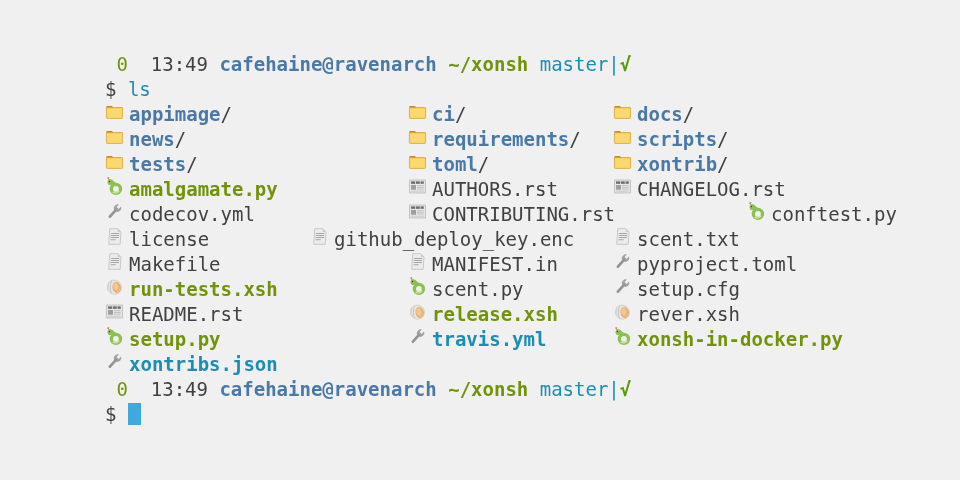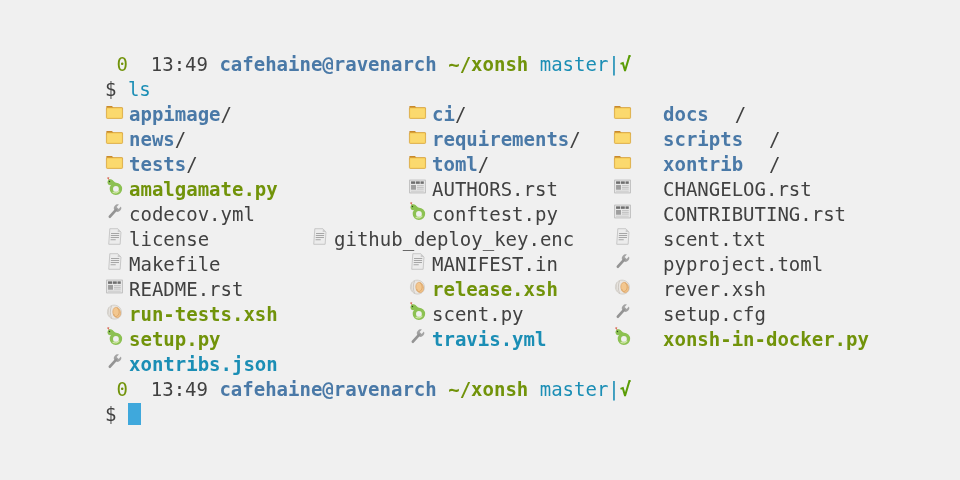--- a/index.html
+++ b/index.html
@@ -8,21 +8,21 @@
     background:var(--bg,#f0f0f0);
     font-family:"DejaVu Sans Mono","Liberation Mono",monospace;
     font-size:19px;line-height:25px;color:var(--fg,#414141);
   }
   .term{padding:52px 4px 0 105px;width:847px;height:428px;}
   .line{height:25px;white-space:pre;}
   .row{height:25px;display:flex;}
   .cell{display:flex;align-items:flex-start;white-space:pre;}
   .cell.c1{width:303px;}
   .cell.c2{width:205px;}
-  .cell.c3{flex:1;gap:26px;}
+  .cell.c3{flex:1;}
   .icon{width:19px;height:19px;margin-right:5px;flex:none;display:inline-block;}
   .icon svg{width:19px;height:19px;display:block;}
   .c-default{color:var(--fg,#414141);}
   .c-olive{color:var(--olive,#71930a);}
   .c-blue{color:var(--blue,#4a79a7);}
   .c-teal{color:var(--teal,#1b8eb5);}
   .c-green{color:var(--green,#5a9c05);}
   .b{font-weight:bold;}
   .cursor{
     display:inline-block;width:13px;height:22px;
@@ -120,39 +120,39 @@
             </svg></span><span class="c-default">CHANGELOG.rst</span></span>
       </div>
       <div class="row">
         <span class="cell c1"><span class="icon"><svg viewBox="0 0 20 20">
               <g transform="rotate(42 10 10)">
                 <circle cx="10" cy="5.2" r="3.8" fill="#a3a3a3"></circle>
                 <rect x="8.5" y="0.3" width="3" height="4.8" fill="#f0f0f0"></rect>
                 <rect x="8.6" y="6.3" width="2.9" height="12.4" rx="1.4" fill="#949494"></rect>
               </g>
             </svg></span><span class="c-default">codecov.yml</span></span>
-        <span class="cell c2"><span class="icon"><svg viewBox="0 0 20 20">
-              <path d="M4.6 3.4 L3.5 1.3 M3.5 1.3 l-1.2 -0.3 M3.5 1.3 l0.5 -1" stroke="#d6452f" stroke-width="0.9" fill="none"></path>
-              <circle cx="11.5" cy="12.5" r="4.8" fill="none" stroke="#8cc152" stroke-width="3.5"></circle>
-              <path d="M11.5 7.7 C8.2 7.7 8.8 4.5 6 4.6" fill="none" stroke="#8cc152" stroke-width="3.3" stroke-linecap="round"></path>
-              <path d="M8 15.8 a4.8 4.8 0 0 0 7 -1.4" fill="none" stroke="#cfe6a5" stroke-width="1.3"></path>
-              <ellipse cx="5.6" cy="5.5" rx="2.9" ry="3.2" fill="#8cc152"></ellipse>
-              <circle cx="4.7" cy="4.8" r="0.75" fill="#2e4a1e"></circle>
-            </svg></span><span class="c-default">conftest.py</span></span>
         <span class="cell c3"><span class="icon"><svg viewBox="0 0 20 20">
               <rect x="1.8" y="3.2" width="16.4" height="13.6" fill="#e9e9e9" stroke="#a9a9a9" stroke-width="0.7"></rect>
               <rect x="3.2" y="4.6" width="4.2" height="2.6" fill="#6e6e6e"></rect>
               <rect x="8.2" y="4.6" width="4.2" height="2.6" fill="#6e6e6e"></rect>
               <rect x="13.2" y="4.6" width="3.4" height="2.6" fill="#6e6e6e"></rect>
               <rect x="3.2" y="8.4" width="5.2" height="5" fill="#9e9e9e"></rect>
               <rect x="9.4" y="8.6" width="7.2" height="1" fill="#bdbdbd"></rect>
               <rect x="9.4" y="10.4" width="7.2" height="1" fill="#bdbdbd"></rect>
               <rect x="9.4" y="12.2" width="7.2" height="1" fill="#bdbdbd"></rect>
               <rect x="3.2" y="14.4" width="13.4" height="1" fill="#c6c6c6"></rect>
             </svg></span><span class="c-default">CONTRIBUTING.rst</span></span>
+        <span class="cell c2"><span class="icon"><svg viewBox="0 0 20 20">
+              <path d="M4.6 3.4 L3.5 1.3 M3.5 1.3 l-1.2 -0.3 M3.5 1.3 l0.5 -1" stroke="#d6452f" stroke-width="0.9" fill="none"></path>
+              <circle cx="11.5" cy="12.5" r="4.8" fill="none" stroke="#8cc152" stroke-width="3.5"></circle>
+              <path d="M11.5 7.7 C8.2 7.7 8.8 4.5 6 4.6" fill="none" stroke="#8cc152" stroke-width="3.3" stroke-linecap="round"></path>
+              <path d="M8 15.8 a4.8 4.8 0 0 0 7 -1.4" fill="none" stroke="#cfe6a5" stroke-width="1.3"></path>
+              <ellipse cx="5.6" cy="5.5" rx="2.9" ry="3.2" fill="#8cc152"></ellipse>
+              <circle cx="4.7" cy="4.8" r="0.75" fill="#2e4a1e"></circle>
+            </svg></span><span class="c-default">conftest.py</span></span>
       </div>
       <div class="row">
         <span class="cell c2"><span class="icon"><svg viewBox="0 0 20 20">
               <g transform="translate(1.2 0) skewX(-4)">
                 <path d="M4 1.8 h8.5 l3.5 3.5 v12.9 h-12 z" fill="#ececec" stroke="#b5b5b5" stroke-width="0.7"></path>
                 <path d="M12.5 1.8 l3.5 3.5 h-3.5 z" fill="#cbcbcb"></path>
                 <rect x="5.6" y="6.2" width="8.7" height="1.1" fill="#a6a6a6"></rect>
                 <rect x="5.6" y="8.4" width="8.7" height="1.1" fill="#a6a6a6"></rect>
                 <rect x="5.6" y="10.6" width="8.7" height="1.1" fill="#a6a6a6"></rect>
                 <rect x="5.6" y="12.8" width="5.4" height="1.1" fill="#a6a6a6"></rect>
@@ -200,20 +200,44 @@
                 <rect x="5.6" y="12.8" width="5.4" height="1.1" fill="#a6a6a6"></rect>
               </g>
             </svg></span><span class="c-default">MANIFEST.in</span></span>
         <span class="cell c3"><span class="icon"><svg viewBox="0 0 20 20">
               <g transform="rotate(42 10 10)">
                 <circle cx="10" cy="5.2" r="3.8" fill="#a3a3a3"></circle>
                 <rect x="8.5" y="0.3" width="3" height="4.8" fill="#f0f0f0"></rect>
                 <rect x="8.6" y="6.3" width="2.9" height="12.4" rx="1.4" fill="#949494"></rect>
               </g>
             </svg></span><span class="c-default">pyproject.toml</span></span>
+      </div>
+      <div class="row">
+        <span class="cell c1"><span class="icon"><svg viewBox="0 0 20 20">
+              <path d="M9.5 3.3 C4.5 3.3 2.2 7.8 2.6 11.4 C3 15.4 6.5 18 10 18 C14.1 18 17.3 15.1 17.3 10.9 C17.3 6.3 13.8 3.3 9.5 3.3 z" fill="#e9e6e2" stroke="#c6c1ba" stroke-width="0.7"></path>
+              <path d="M6.9 4 C5.2 8 5.2 13.2 6.9 17.3" stroke="#c2bdb6" fill="none" stroke-width="0.8"></path>
+              <path d="M4.1 5.8 C3.4 8.8 3.6 12.6 4.9 15.5" stroke="#cfcac3" fill="none" stroke-width="0.8"></path>
+              <ellipse cx="12.3" cy="11" rx="4" ry="5.5" fill="#f3c78f" stroke="#dca468" stroke-width="0.7" transform="rotate(-12 12.3 11)"></ellipse>
+              <path d="M12.9 6.6 C15.5 8.2 15.6 12.5 13.2 14.6 C11.2 16.2 9 14.7 9.5 12.7" fill="none" stroke="#d8a264" stroke-width="0.9"></path>
+            </svg></span><span class="c-olive b">run-tests.xsh</span></span>
+        <span class="cell c2"><span class="icon"><svg viewBox="0 0 20 20">
+              <path d="M4.6 3.4 L3.5 1.3 M3.5 1.3 l-1.2 -0.3 M3.5 1.3 l0.5 -1" stroke="#d6452f" stroke-width="0.9" fill="none"></path>
+              <circle cx="11.5" cy="12.5" r="4.8" fill="none" stroke="#8cc152" stroke-width="3.5"></circle>
+              <path d="M11.5 7.7 C8.2 7.7 8.8 4.5 6 4.6" fill="none" stroke="#8cc152" stroke-width="3.3" stroke-linecap="round"></path>
+              <path d="M8 15.8 a4.8 4.8 0 0 0 7 -1.4" fill="none" stroke="#cfe6a5" stroke-width="1.3"></path>
+              <ellipse cx="5.6" cy="5.5" rx="2.9" ry="3.2" fill="#8cc152"></ellipse>
+              <circle cx="4.7" cy="4.8" r="0.75" fill="#2e4a1e"></circle>
+            </svg></span><span class="c-default">scent.py</span></span>
+        <span class="cell c3"><span class="icon"><svg viewBox="0 0 20 20">
+              <g transform="rotate(42 10 10)">
+                <circle cx="10" cy="5.2" r="3.8" fill="#a3a3a3"></circle>
+                <rect x="8.5" y="0.3" width="3" height="4.8" fill="#f0f0f0"></rect>
+                <rect x="8.6" y="6.3" width="2.9" height="12.4" rx="1.4" fill="#949494"></rect>
+              </g>
+            </svg></span><span class="c-default">setup.cfg</span></span>
       </div>
       <div class="row">
         <span class="cell c1"><span class="icon"><svg viewBox="0 0 20 20">
               <rect x="1.8" y="3.2" width="16.4" height="13.6" fill="#e9e9e9" stroke="#a9a9a9" stroke-width="0.7"></rect>
               <rect x="3.2" y="4.6" width="4.2" height="2.6" fill="#6e6e6e"></rect>
               <rect x="8.2" y="4.6" width="4.2" height="2.6" fill="#6e6e6e"></rect>
               <rect x="13.2" y="4.6" width="3.4" height="2.6" fill="#6e6e6e"></rect>
               <rect x="3.2" y="8.4" width="5.2" height="5" fill="#9e9e9e"></rect>
               <rect x="9.4" y="8.6" width="7.2" height="1" fill="#bdbdbd"></rect>
               <rect x="9.4" y="10.4" width="7.2" height="1" fill="#bdbdbd"></rect>
@@ -230,44 +254,20 @@
         <span class="cell c3"><span class="icon"><svg viewBox="0 0 20 20">
               <path d="M9.5 3.3 C4.5 3.3 2.2 7.8 2.6 11.4 C3 15.4 6.5 18 10 18 C14.1 18 17.3 15.1 17.3 10.9 C17.3 6.3 13.8 3.3 9.5 3.3 z" fill="#e9e6e2" stroke="#c6c1ba" stroke-width="0.7"></path>
               <path d="M6.9 4 C5.2 8 5.2 13.2 6.9 17.3" stroke="#c2bdb6" fill="none" stroke-width="0.8"></path>
               <path d="M4.1 5.8 C3.4 8.8 3.6 12.6 4.9 15.5" stroke="#cfcac3" fill="none" stroke-width="0.8"></path>
               <ellipse cx="12.3" cy="11" rx="4" ry="5.5" fill="#f3c78f" stroke="#dca468" stroke-width="0.7" transform="rotate(-12 12.3 11)"></ellipse>
               <path d="M12.9 6.6 C15.5 8.2 15.6 12.5 13.2 14.6 C11.2 16.2 9 14.7 9.5 12.7" fill="none" stroke="#d8a264" stroke-width="0.9"></path>
             </svg></span><span class="c-default">rever.xsh</span></span>
       </div>
       <div class="row">
         <span class="cell c1"><span class="icon"><svg viewBox="0 0 20 20">
-              <path d="M9.5 3.3 C4.5 3.3 2.2 7.8 2.6 11.4 C3 15.4 6.5 18 10 18 C14.1 18 17.3 15.1 17.3 10.9 C17.3 6.3 13.8 3.3 9.5 3.3 z" fill="#e9e6e2" stroke="#c6c1ba" stroke-width="0.7"></path>
-              <path d="M6.9 4 C5.2 8 5.2 13.2 6.9 17.3" stroke="#c2bdb6" fill="none" stroke-width="0.8"></path>
-              <path d="M4.1 5.8 C3.4 8.8 3.6 12.6 4.9 15.5" stroke="#cfcac3" fill="none" stroke-width="0.8"></path>
-              <ellipse cx="12.3" cy="11" rx="4" ry="5.5" fill="#f3c78f" stroke="#dca468" stroke-width="0.7" transform="rotate(-12 12.3 11)"></ellipse>
-              <path d="M12.9 6.6 C15.5 8.2 15.6 12.5 13.2 14.6 C11.2 16.2 9 14.7 9.5 12.7" fill="none" stroke="#d8a264" stroke-width="0.9"></path>
-            </svg></span><span class="c-olive b">run-tests.xsh</span></span>
-        <span class="cell c2"><span class="icon"><svg viewBox="0 0 20 20">
-              <path d="M4.6 3.4 L3.5 1.3 M3.5 1.3 l-1.2 -0.3 M3.5 1.3 l0.5 -1" stroke="#d6452f" stroke-width="0.9" fill="none"></path>
-              <circle cx="11.5" cy="12.5" r="4.8" fill="none" stroke="#8cc152" stroke-width="3.5"></circle>
-              <path d="M11.5 7.7 C8.2 7.7 8.8 4.5 6 4.6" fill="none" stroke="#8cc152" stroke-width="3.3" stroke-linecap="round"></path>
-              <path d="M8 15.8 a4.8 4.8 0 0 0 7 -1.4" fill="none" stroke="#cfe6a5" stroke-width="1.3"></path>
-              <ellipse cx="5.6" cy="5.5" rx="2.9" ry="3.2" fill="#8cc152"></ellipse>
-              <circle cx="4.7" cy="4.8" r="0.75" fill="#2e4a1e"></circle>
-            </svg></span><span class="c-default">scent.py</span></span>
-        <span class="cell c3"><span class="icon"><svg viewBox="0 0 20 20">
-              <g transform="rotate(42 10 10)">
-                <circle cx="10" cy="5.2" r="3.8" fill="#a3a3a3"></circle>
-                <rect x="8.5" y="0.3" width="3" height="4.8" fill="#f0f0f0"></rect>
-                <rect x="8.6" y="6.3" width="2.9" height="12.4" rx="1.4" fill="#949494"></rect>
-              </g>
-            </svg></span><span class="c-default">setup.cfg</span></span>
-      </div>
-      <div class="row">
-        <span class="cell c1"><span class="icon"><svg viewBox="0 0 20 20">
               <path d="M4.6 3.4 L3.5 1.3 M3.5 1.3 l-1.2 -0.3 M3.5 1.3 l0.5 -1" stroke="#d6452f" stroke-width="0.9" fill="none"></path>
               <circle cx="11.5" cy="12.5" r="4.8" fill="none" stroke="#8cc152" stroke-width="3.5"></circle>
               <path d="M11.5 7.7 C8.2 7.7 8.8 4.5 6 4.6" fill="none" stroke="#8cc152" stroke-width="3.3" stroke-linecap="round"></path>
               <path d="M8 15.8 a4.8 4.8 0 0 0 7 -1.4" fill="none" stroke="#cfe6a5" stroke-width="1.3"></path>
               <ellipse cx="5.6" cy="5.5" rx="2.9" ry="3.2" fill="#8cc152"></ellipse>
               <circle cx="4.7" cy="4.8" r="0.75" fill="#2e4a1e"></circle>
             </svg></span><span class="c-olive b">setup.py</span></span>
         <span class="cell c2"><span class="icon"><svg viewBox="0 0 20 20">
               <g transform="rotate(42 10 10)">
                 <circle cx="10" cy="5.2" r="3.8" fill="#a3a3a3"></circle>

